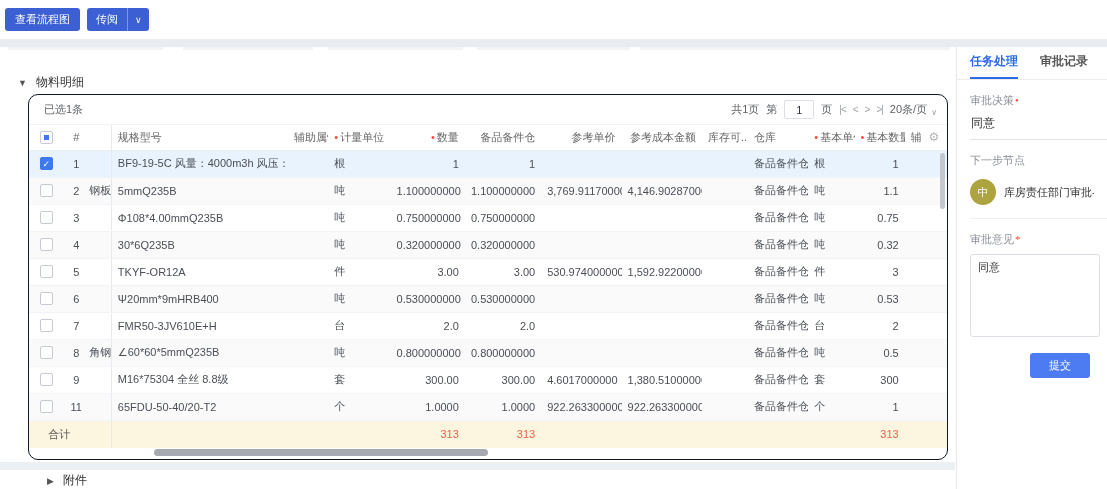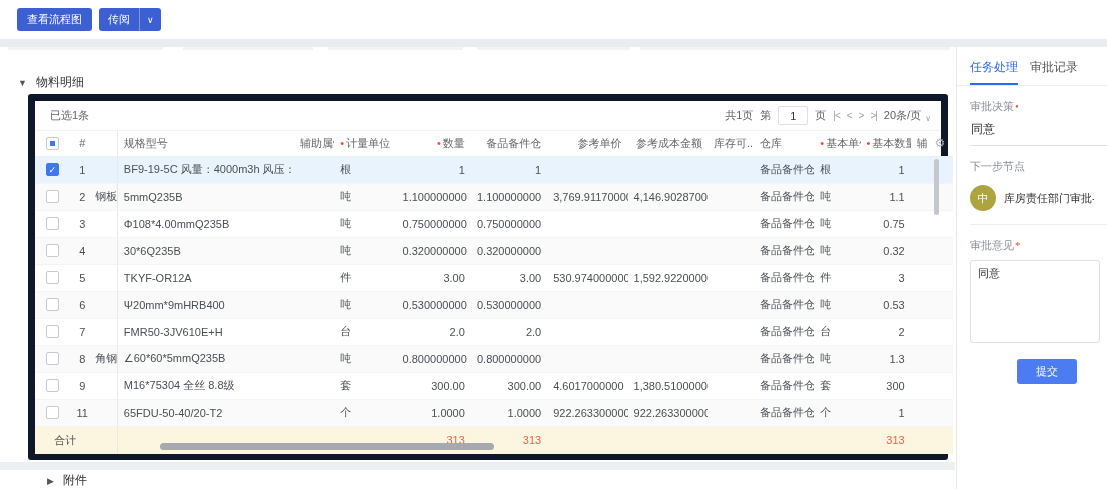--- a/index.html
+++ b/index.html
@@ -3,21 +3,21 @@
 <meta charset="utf-8">
 <style>
   * { box-sizing: border-box; }
   html,body { margin:0; padding:0; }
   body {
     width:1107px; height:489px; position:relative; overflow:hidden;
     background:#fff; font-family:"Liberation Sans","DejaVu Sans",sans-serif;
     color:#333;
   }
   
-  .topbar { position:absolute; top:8px; left:17px; display:flex; gap:7px; z-index:5; }
+  .topbar { position:absolute; top:8px; left:5px; display:flex; gap:7px; z-index:5; }
   .btn-primary {
     background:var(--color-primary-button,#3c5fd3); color:#fff; font-size:11px;
     height:23px; border:none; border-radius:3px; padding:0 10px;
     display:flex; align-items:center; cursor:pointer; font-family:inherit;
   }
   .btn-split { padding:0;font-family:Liberation Serif, serif; }
   .btn-split .seg { padding:0 9px; display:flex; align-items:center; height:100%; }
   .btn-split .seg.chev { border-left:1px solid rgba(255,255,255,.35); padding:0 7px; font-size:9px; }
   .gray-band { position:absolute; top:39px; left:0; width:1107px; height:8px; background:#e9edf2; }
   .skeleton-row { position:absolute; top:47px; left:0; width:955px; height:3px; }
@@ -25,21 +25,21 @@
 
   
   .section-title { position:absolute; font-size:12px; color:#333; display:flex; align-items:center; gap:9px; }
   .tri { font-size:9px; color:#555; }
   #material-title { top:74px; left:18px; }
   #attach-title { top:472px; left:47px; }
 
   
   .table-card {
     position:absolute; top:94px; left:28px; width:920px; height:366px;
-    border:7px solid #0f172a; border-radius:3px; background:#fff;
+    border:1px solid #0f172a; border-radius:10px; background:#fff;
   }
   .card-toolbar {
     height:30px; display:flex; align-items:center; justify-content:space-between;
     padding:0 10px 0 15px; border-bottom:1px solid #f0f2f5;
   }
   .selected-info { font-size:11px; color:#606266; }
   .pagination { display:flex; align-items:center; gap:7px; font-size:11px; color:#606266; }
   .page-input {
     width:30px; height:19px; border:1px solid #dcdfe6; border-radius:2px;
     text-align:center; font-size:11px; color:#333; font-family:inherit;
@@ -82,40 +82,40 @@
   .vthumb { position:absolute; right:2px; top:58px; width:5px; height:56px; background:#c4c7cd; border-radius:3px; cursor:pointer; }
 
   .bottom-band { position:absolute; top:462px; left:0; width:955px; height:8px; background:#edf0f3; }
 
   
   .panel {
     position:absolute; top:47px; left:956px; width:151px; height:442px;
     border-left:1px solid #e4e7eb; background:#fff;
   }
   .panel-title { margin:14px 0 0 13px; color:var(--color-accent-blue,#2e6ae6); font-size:13px; }
-  .tabs { display:flex; gap:12px; padding:0 13px; margin-top:12px; border-bottom:1px solid #e9ecf1; }
+  .tabs { display:flex; gap:22px; padding:0 13px; margin-top:6px; border-bottom:1px solid #e9ecf1;font-weight:bold; }
   .tab { font-size:12px; color:#555; padding-bottom:7px; cursor:pointer; border-bottom:2px solid transparent; }
   .tab.active { color:var(--color-accent-blue,#2e6ae6); border-bottom-color:var(--color-accent-blue,#2e6ae6); }
   .field-label { margin:13px 13px 0; font-size:11px; color:#8a8f99;font-family:Liberation Serif, serif; }
   .decision-value {
     margin:7px 0 0 13px; font-size:12px; color:#333; padding:0 0 7px 1px;
     border-bottom:1px solid #dfe3e8; cursor:pointer;
   }
   .node-row { margin:11px 13px 0; display:flex; align-items:center; gap:8px; }
   .avatar {
     width:26px; height:26px; border-radius:50%; background:var(--color-avatar,#aba43f);
     color:#fff; font-size:11px; display:flex; align-items:center; justify-content:center; flex:0 0 26px;
   }
   .node-text { font-size:11px; color:#333; white-space:nowrap; overflow:hidden; }
   .panel-divider { margin:13px 0 0 13px; border-bottom:1px solid #edeff3; }
   .comment-box {
     margin:7px 0 0 13px; width:130px; height:83px; border:1px solid #dcdfe6; border-radius:3px;
     font-size:11px; color:#333; padding:5px 7px; resize:none; font-family:inherit; display:block;
   }
-  .submit-row { margin:16px 30px 0 0; text-align:right; }
+  .submit-row { margin:16px 17px 0 0; text-align:right; }
   .submit-btn {
     background:var(--color-submit-button,#4d7cf2); color:#fff; border:none; border-radius:3px;
     font-size:11px; height:25px; padding:0 19px; cursor:pointer; font-family:inherit;
   }
 </style>
 </head>
 <body>
 
 <div class="topbar">
   <button class="btn-primary">
@@ -333,21 +333,21 @@
     <td>∠60*60*5mmQ235B</td>
     <td class="right"></td>
     <td>吨</td>
     <td class="right">0.800000000</td>
     <td class="right">0.800000000</td>
     <td class="right"></td>
     <td class="right"></td>
     <td></td>
     <td>备品备件仓</td>
     <td>吨</td>
-    <td class="right">1.3</td>
+    <td class="right">0.5</td>
     <td></td>
     <td></td>
   </tr>
         <tr>
     <td class="c-check"><span class="cb"></span></td>
     <td class="center">9</td>
     <td class="c-partial pin-edge"></td>
     <td>M16*75304 全丝 8.8级</td>
     <td class="right"></td>
     <td>套</td>

